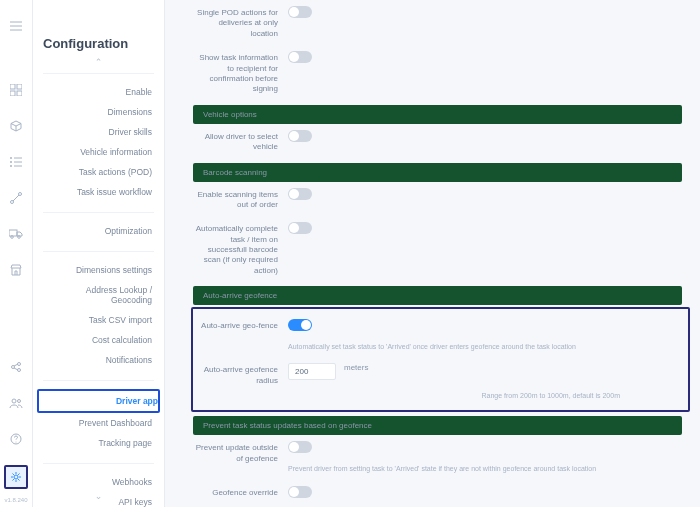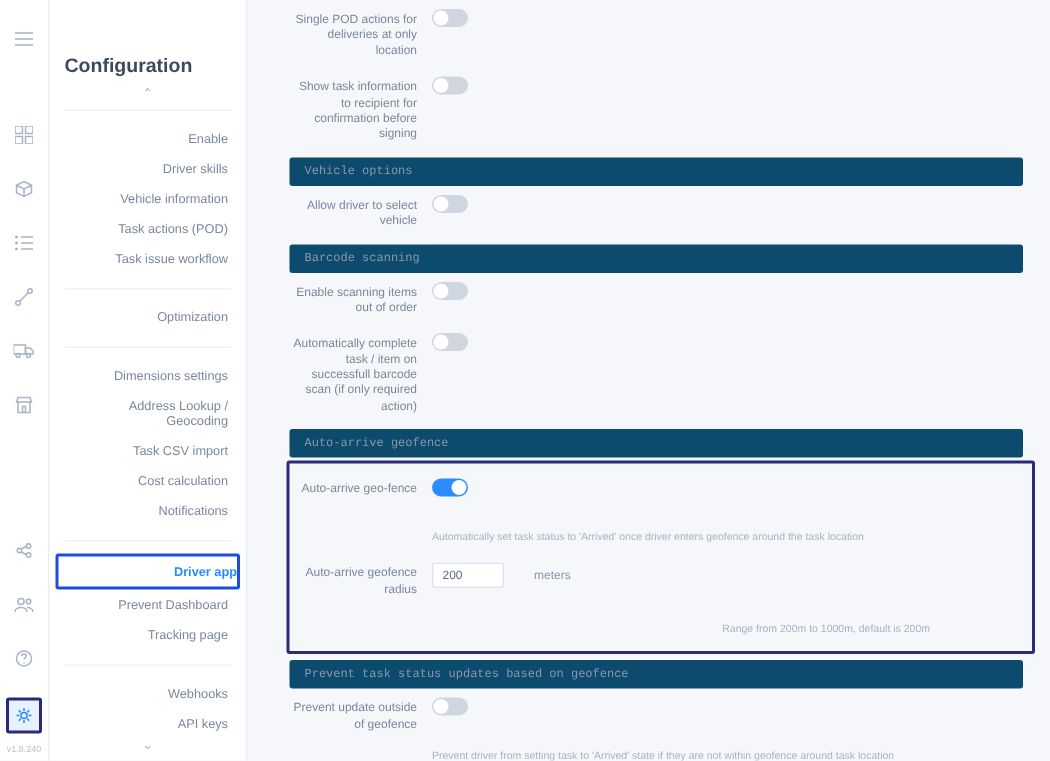--- a/index.html
+++ b/index.html
@@ -112,48 +112,46 @@
     text-align: right;
     font-size: 8px;
     color: #7a889c;
     padding-right: 10px;
     line-height: 1.3;
     padding-top: 2px;
   }
   .setting-ctrl {
     flex: 1;
     display: flex;
-    align-items: center;
-    gap: 20px;
+    gap: 8px;
     flex-wrap: wrap;
   }
   .toggle {
     width: 24px; height: 12px;
     background: #cfd6e0;
     border-radius: 7px;
     position: relative;
     cursor: pointer;
   }
   .toggle .knob {
     width: 10px; height: 10px;
     background: #fff;
     border-radius: 50%;
     position: absolute;
     top: 1px; left: 1px;
   }
   .toggle.on { background: #2a8cff; }
   .toggle.on .knob { left: 13px; }
   .section-header {
-    background: #0c4a6e;
+    background: #14532d;
     padding: 5px 10px;
     font-size: 8px;
     color: #8b97ab;
     border-radius: 2px;
     margin-top: 4px;
-    font-family: Liberation Mono, monospace;
   }
   .helper {
     font-size: 7px;
     color: #a8b3c5;
     line-height: 1.3;
     margin-top: 3px;
     flex-basis: 100%;
   }
   .helper.right { text-align: right; padding-right: 60px;}
   .input-box {
@@ -260,20 +258,21 @@
       </svg>
   </div>
   <div class="rail-version">v1.8.240</div>
 </div>
 
 <div class="sidebar">
   <h1>Configuration</h1>
   <div class="chev">⌃</div>
   <div class="sep"></div>
   <a class="nav-item">Enable</a>
+  <a class="nav-item">Dimensions</a>
   <a class="nav-item">Driver skills</a>
   <a class="nav-item">Vehicle information</a>
   <a class="nav-item">Task actions (POD)</a>
   <a class="nav-item">Task issue workflow</a>
   <div class="sep" style="margin-top:10px"></div>
   <a class="nav-item">Optimization</a>
   <div class="sep" style="margin-top:10px"></div>
   <a class="nav-item">Dimensions settings</a>
   <a class="nav-item">Address Lookup / Geocoding</a>
   <a class="nav-item">Task CSV import</a>

